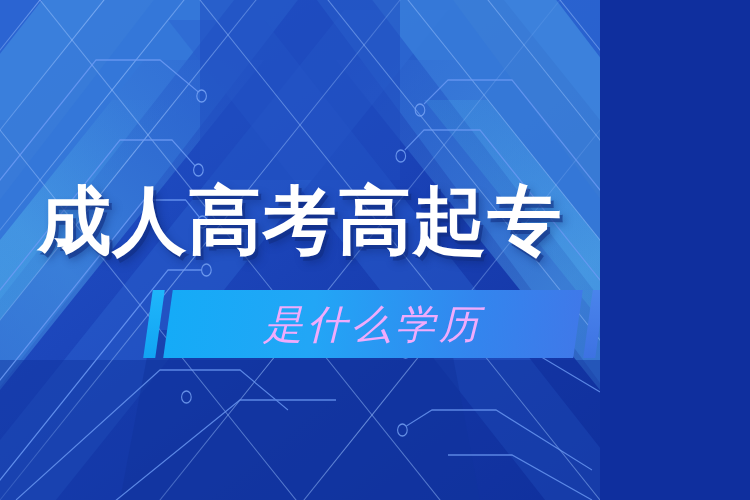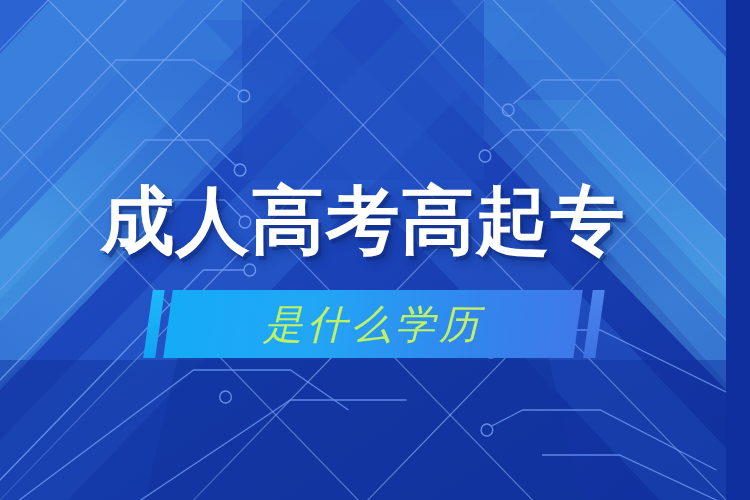--- a/index.html
+++ b/index.html
@@ -2,21 +2,21 @@
 <html><head>
 <meta charset="utf-8">
 <style>
   html, body {
     margin: 0;
     padding: 0;
     background: #0f2f9e;
   }
   #banner-root {
     position: relative;
-    width: 726px;
+    width: 600px;
     height: 500px;
     overflow: hidden;
     font-family: "Liberation Sans", "DejaVu Sans", sans-serif;
     background: #1b45bb;
     user-select: none;
   }
   .layer {
     position: absolute;
     inset: 0;
     width: 100%;
@@ -83,21 +83,21 @@
     left: 168px;
     width: 410px;
     height: 68px;
     display: flex;
     align-items: center;
     justify-content: center;
     font-family: "DejaVu Sans", "Liberation Sans", sans-serif;
     font-size: 40px;
     font-weight: 400;
     font-style: italic;
-    color: #bef264;
+    color: #f0abfc;
     letter-spacing: 4px;
     white-space: nowrap;
   }
 </style>
 </head>
 <body>
 
 <div id="banner-root">
 
   <svg class="layer" viewBox="0 0 750 500" preserveAspectRatio="none">

